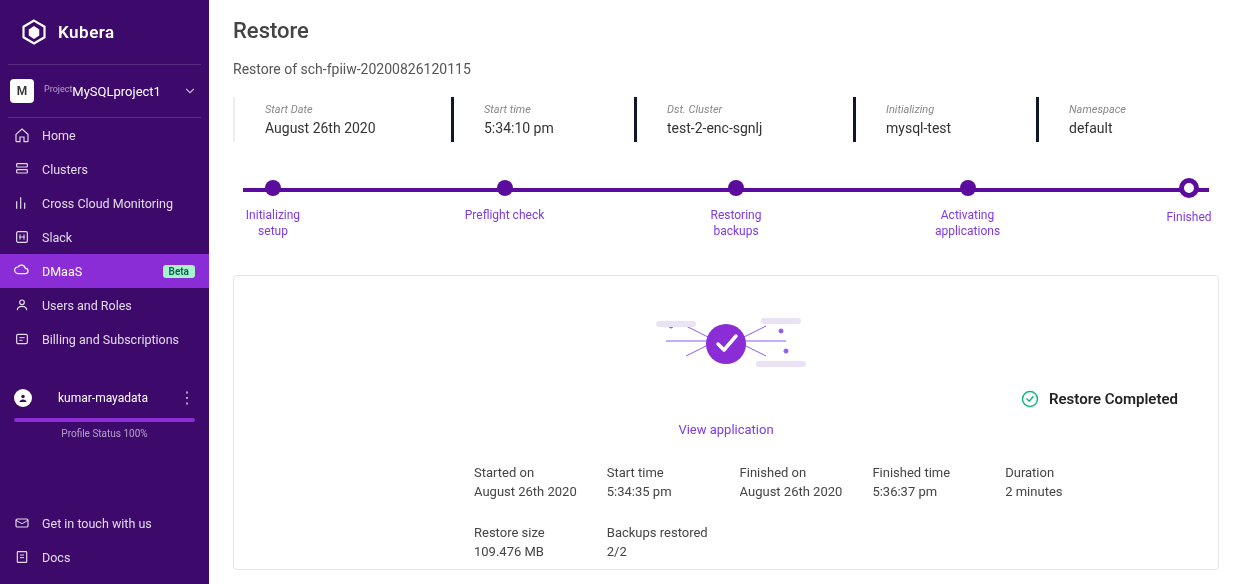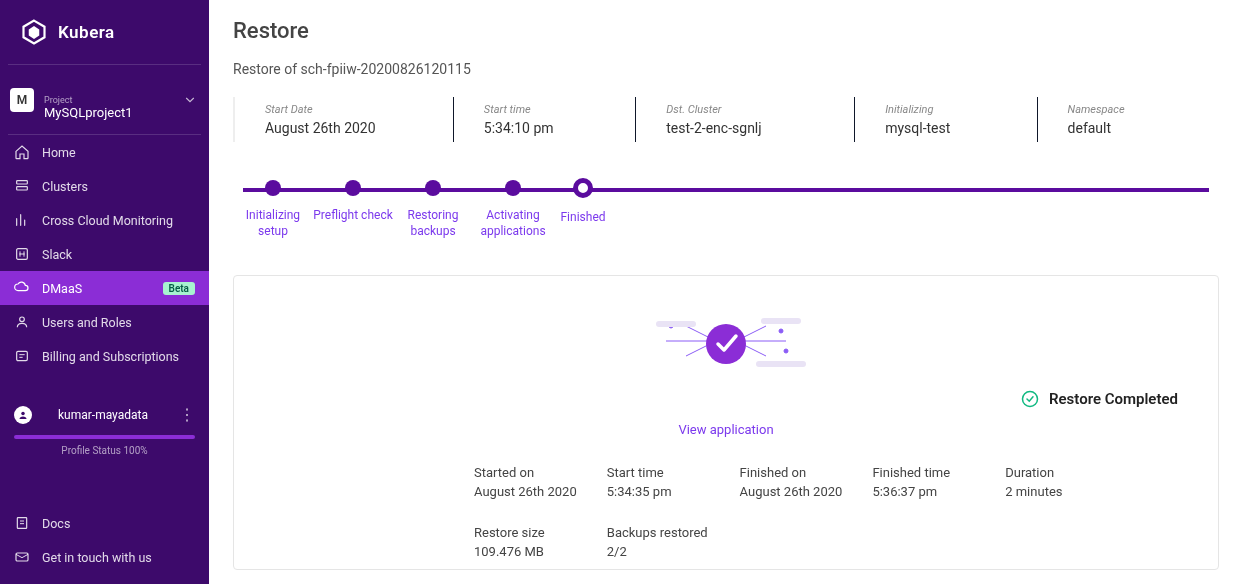--- a/index.html
+++ b/index.html
@@ -4,48 +4,48 @@
 <style>
 * { margin: 0; padding: 0; box-sizing: border-box; font-family: -apple-system, BlinkMacSystemFont, 'Segoe UI', Roboto, sans-serif; }
 body { display: flex; width: 1247px; height: 584px; overflow: hidden; background: #fff; }
 .sidebar { width: 209px; background: #3d0a6b; color: #fff; display: flex; flex-direction: column; font-size: 13px; }
 .logo { display: flex; align-items: center; gap: 10px; padding: 18px 16px 18px 20px; }
 .logo-icon { width: 28px; height: 28px; }
 .logo-text { font-size: 17px; font-weight: 600; letter-spacing: 0.5px; }
 .divider { height: 1px; background: rgba(255,255,255,0.15); margin: 0 8px; }
 .project-row { display: flex; align-items: center; padding: 14px 12px 14px 10px; gap: 10px; cursor: pointer; }
 .project-avatar { width: 24px; height: 24px; background: #fff; color: #333; border-radius: 4px; display: flex; align-items: center; justify-content: center; font-size: 12px; font-weight: 600; }
-.project-info { flex: 1; display: flex; flex-direction: column; margin-top: 16px; }
+.project-info { flex: 1; display: flex; flex-direction: row; }
 .project-label { font-size: 9px; color: rgba(255,255,255,0.6); }
 .project-name { font-size: 13px; color: #fff; }
 .chevron { color: rgba(255,255,255,0.7); }
 .nav { list-style: none; }
 .nav-item { display: flex; align-items: center; gap: 12px; padding: 9px 14px; cursor: pointer; color: rgba(255,255,255,0.85); font-size: 12.5px; }
 .nav-item.active { background: #8b2dd6; color: #fff; }
 .nav-icon { width: 16px; height: 16px; flex-shrink: 0; display: flex; align-items: center; justify-content: center; }
 .nav-badge { margin-left: auto; background: #a7f3d0; color: #065f46; font-size: 10px; padding: 1px 6px; border-radius: 3px; font-weight: 600; }
 .user-row { display: flex; align-items: center; gap: 26px; padding: 12px 14px 11px; margin-top: 20px; justify-content: flex-end; }
 .user-avatar { width: 18px; height: 18px; background: #fff; border-radius: 50%; display:flex; align-items:center; justify-content:center; }
 .user-name { flex: 1; font-size: 12px; }
 .user-menu { color: rgba(255,255,255,0.7); cursor: pointer; font-size: 16px; }
 .progress-bar-wrap { padding: 0 14px 6px; }
 .progress-bar { width: 100%; height: 4px; background: #8b2dd6; border-radius: 2px; }
 .profile-status { text-align: center; font-size: 10px; color: rgba(255,255,255,0.6); padding-bottom: 18px; }
 .bottom-links { margin-top: auto; padding-bottom: 10px; }
 .main { flex: 1; background: #fff; padding: 10px 28px 0 24px; overflow: auto; }
 .title { font-size: 22px; color: #444; margin-bottom: 18px; font-weight: 500; margin-top: 8px; }
 .subtitle { font-size: 14px; color: #555; margin-bottom: 20px; }
 .meta-row { display: flex; border-left: 2px solid #eee; }
-.meta-cell { padding: 6px 30px 6px 30px; border-right: 1px solid #0f172a; }
+.meta-cell { padding: 6px 30px 6px 30px; border-right: 3px solid #0f172a; }
 .meta-cell:last-child { border-right: none; }
 .meta-cell.wide { flex: 1.3; }
 .meta-cell.std { flex: 1; }
 .meta-label { font-size: 11px; color: #888; font-style: italic; margin-bottom: 4px; }
 .meta-value { font-size: 14px; color: #333; }
-.stepper { margin-top: 38px; position: relative; display: flex; }
+.stepper { margin-top: 38px; position: relative; display: flex; justify-content: space-between; }
 .stepper::before { content: ''; position: absolute; top: 8px; left: 10px; right: 10px; height: 4px; background: #5b0c9e; z-index: 0; }
 .step { position: relative; z-index: 1; display: flex; flex-direction: column; align-items: center; text-align: center; }
 .step-dot { width: 16px; height: 16px; border-radius: 50%; background: #5b0c9e; margin-bottom: 12px; }
 .step-dot.final { width: 20px; height: 20px; background: #fff; border: 5px solid #5b0c9e; margin-top: -2px; }
 .step-label { font-size: 12px; color: #7c3aed; line-height: 1.3; width: 80px; }
 .step:last-child .step-label { width: 60px; }
 .card { border: 1px solid #e5e5e5; border-radius: 4px; margin-top: 36px; padding: 30px 40px 10px; }
 .success-illustration { display: flex; justify-content: center; margin-bottom: 14px; }
 .status-row { display: flex; align-items: center; justify-content: flex-end; gap: 10px; margin-bottom: 14px; }
 .status-text { font-size: 15px; font-weight: 600; color: #222; }
@@ -160,34 +160,34 @@
   </div>
   <div class="progress-bar-wrap">
       <div class="progress-bar"></div>
     </div>
   <div class="profile-status">Profile Status 100%</div>
 
   <div class="bottom-links">
     <div class="nav-item">
       <span class="nav-icon">
           <svg width="16" height="16" viewBox="0 0 24 24" fill="none">
+            <rect x="3" y="6" width="18" height="12" rx="2" stroke="currentColor" stroke-width="1.8"></rect>
+            <path d="M3 8l9 5 9-5" stroke="currentColor" stroke-width="1.5"></path>
+          </svg>
+        </span>
+      <span>Get in touch with us</span>
+    </div>
+    <div class="nav-item">
+      <span class="nav-icon">
+          <svg width="16" height="16" viewBox="0 0 24 24" fill="none">
             <rect x="5" y="4" width="14" height="16" rx="1" stroke="currentColor" stroke-width="1.8"></rect>
             <path d="M9 9h6M9 13h6" stroke="currentColor" stroke-width="1.5"></path>
           </svg>
         </span>
       <span>Docs</span>
-    </div>
-    <div class="nav-item">
-      <span class="nav-icon">
-          <svg width="16" height="16" viewBox="0 0 24 24" fill="none">
-            <rect x="3" y="6" width="18" height="12" rx="2" stroke="currentColor" stroke-width="1.8"></rect>
-            <path d="M3 8l9 5 9-5" stroke="currentColor" stroke-width="1.5"></path>
-          </svg>
-        </span>
-      <span>Get in touch with us</span>
     </div>
   </div>
 </aside>
 
 <main class="main">
   <h1 class="title">Restore</h1>
   <div class="subtitle">Restore of sch-fpiiw-20200826120115</div>
 
   <div class="meta-row">
     <div class="meta-cell wide">

